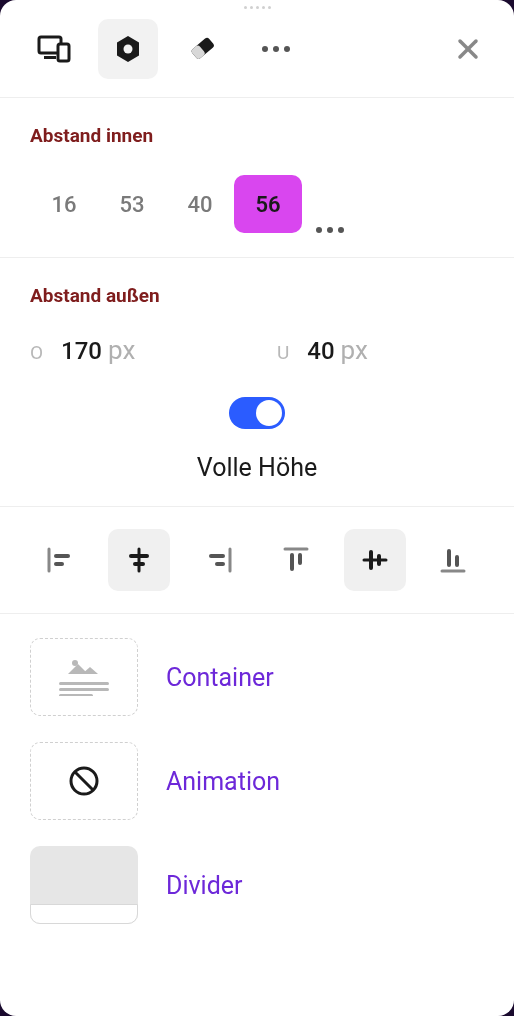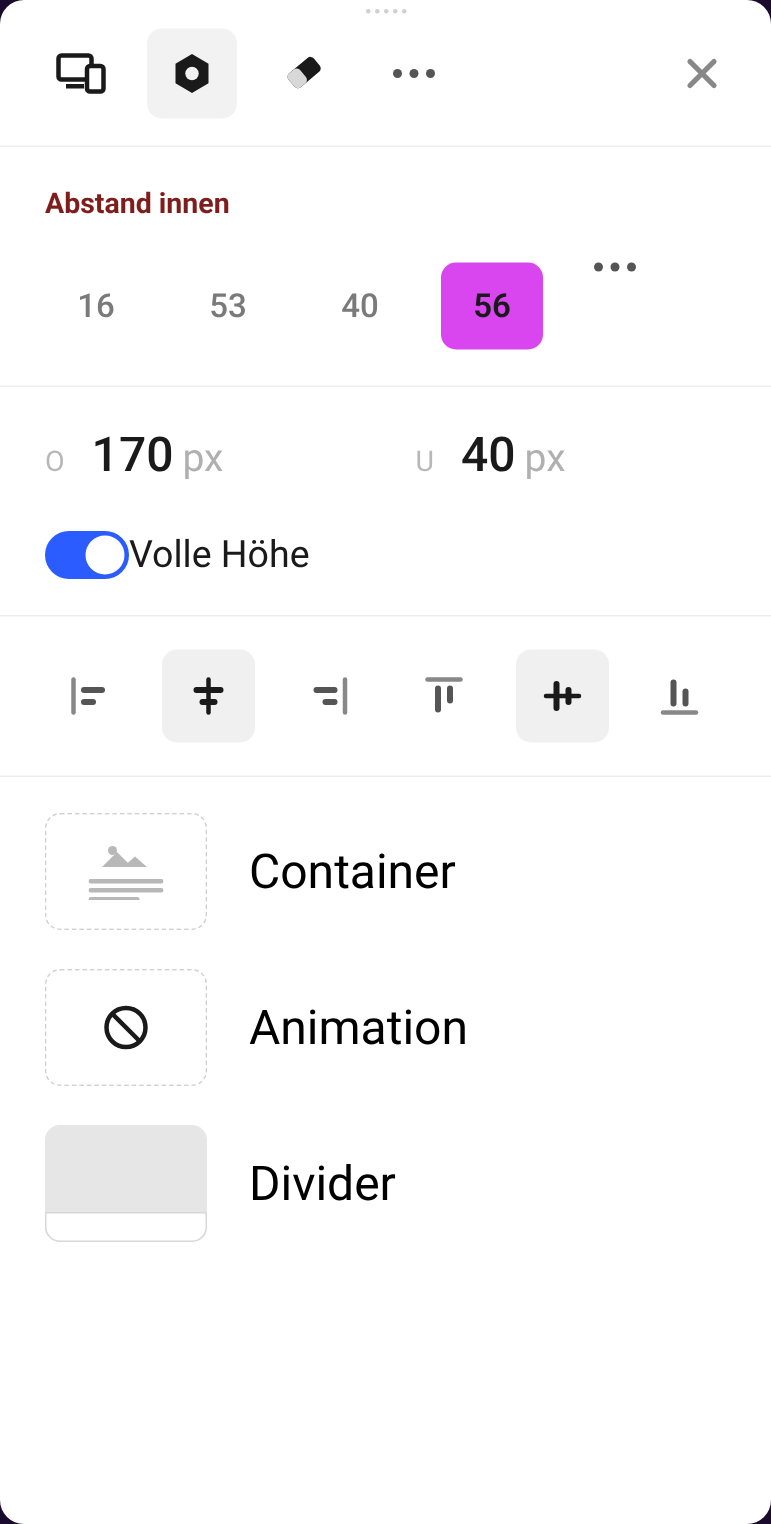--- a/index.html
+++ b/index.html
@@ -64,22 +64,22 @@
   border-bottom: 1px solid #eee;
 }
 .section-title {
   font-size: 19px;
   font-weight: 700;
   color: #7f1d1d;
   margin-bottom: 28px;
 }
 .preset-row {
   display: flex;
-  align-items: flex-start;
-  gap: 20px;
+  align-items: flex-end;
+  gap: 0;
 }
 .preset {
   width: 68px;
   height: 58px;
   display: flex;
   align-items: center;
   justify-content: center;
   font-size: 22px;
   font-weight: 500;
   color: #7a7a7a;
@@ -109,32 +109,34 @@
   display: flex;
   align-items: baseline;
   gap: 18px;
 }
 .margin-label {
   font-size: 19px;
   color: #b8b8b8;
   font-weight: 400;
 }
 .margin-value {
-  font-size: 32px;
+  font-size: 24px;
   font-weight: 500;
   color: #1a1a1a;
 }
 .margin-unit {
   font-size: 26px;
   color: #b0b0b0;
   margin-left: 6px;
 }
 .toggle-row {
   display: flex;
   align-items: center;
+  gap: 24px;
+  flex-direction: column;
 }
 .toggle {
   width: 56px;
   height: 32px;
   background: #2b5cff;
   border-radius: 16px;
   position: relative;
   cursor: pointer;
 }
 .toggle-knob {
@@ -200,22 +202,22 @@
   position: absolute;
   bottom: 0;
   left: 0;
   right: 0;
   height: 18px;
   background: #fff;
   border: 1.5px solid #d8d8d8;
   border-radius: 0 0 10px 10px;
 }
 .element-label {
-  font-size: 32px;
-  color: #000000;
+  font-size: 25px;
+  color: #6d28d9;
 }
 .more-dots {
   display: flex;
   gap: 5px;
 }
 .more-dots span {
   width: 6px;
   height: 6px;
   border-radius: 50%;
   background: #555;
@@ -284,20 +286,21 @@
         <div class="more-dots">
             <span></span>
             <span></span>
             <span></span>
           </div>
       </div>
     </div>
   </div>
 
   <div class="section">
+    <div class="section-title">Abstand außen</div>
     <div class="margin-row">
       <div class="margin-field">
         <span class="margin-label">O</span>
         <span>
           <span class="margin-value">170</span><span class="margin-unit">px</span>
         </span>
       </div>
       <div class="margin-field">
         <span class="margin-label">U</span>
         <span>

